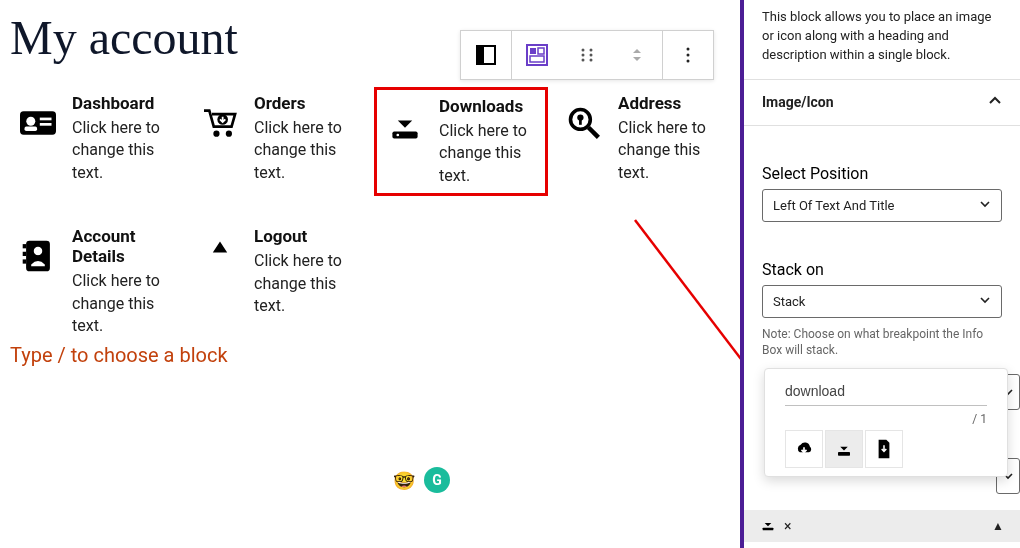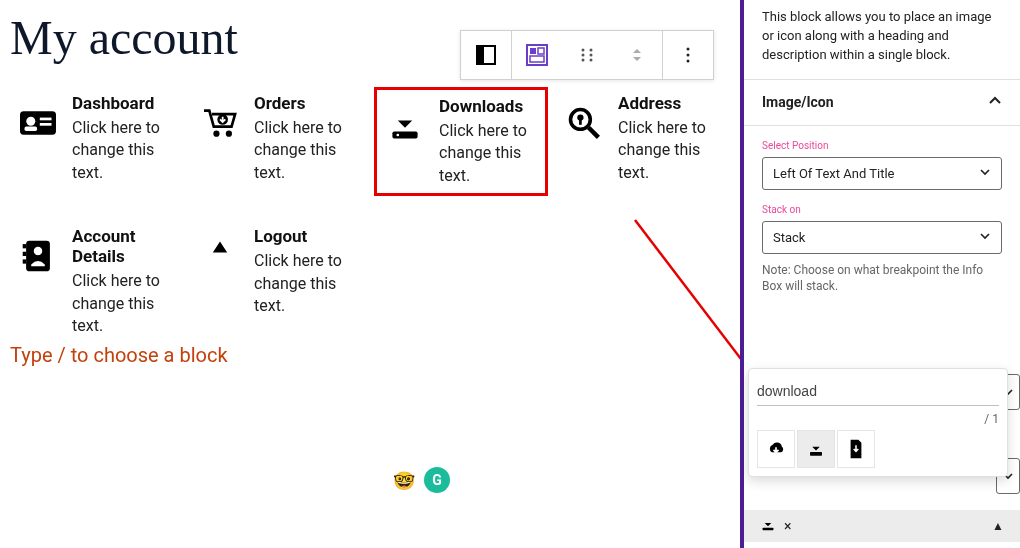--- a/index.html
+++ b/index.html
@@ -58,33 +58,33 @@
       width: 280px; border-left: 4px solid #4c1d95; background: #fff; position: relative;
       font-size: 13px; color: #222;
     }
     .sb-desc { padding: 8px 18px 14px 18px; font-size: 13px; color: #222; line-height: 1.45; }
     .sb-panel-header {
       display: flex; align-items: center; justify-content: space-between;
       border-top: 1px solid #e0e0e0; border-bottom: 1px solid #e0e0e0;
       padding: 14px 18px; font-weight: 700; font-size: 14px; cursor: pointer;
     }
     .sb-panel-body { padding: 14px 18px; }
-    .sb-label { font-size: 10px; color: #ec4899; margin-bottom: 6px; }
+    .sb-label { font-size: 16px; color: #000000; margin-bottom: 6px; margin-top: 24px; }
     .sb-select {
       width: 100%; border: 1px solid #6a6a6a; border-radius: 3px;
       padding: 8px 10px; font-size: 13px; background: #fff;
       display: flex; align-items: center; justify-content: space-between; cursor: pointer;
     }
     .sb-note { font-size: 12px; color: #666; margin-top: 8px; line-height: 1.4; }
     .sb-gap { height: 14px; }
     
     .icon-picker {
-      position: absolute; top: 368px; left: 4px; right: 12px;
+      position: absolute; top: 368px; left: 20px; right: 12px;
       background: #fff; border: 1px solid #e0e0e0; border-radius: 4px;
-      box-shadow: 0 4px 12px rgba(0,0,0,0.15); padding: 8px 8px;
+      box-shadow: 0 4px 12px rgba(0,0,0,0.15); padding: 8px 20px;
     }
     .icon-picker .search-row input {
       width: 100%; border: none; border-bottom: 1px solid #c0c0c0;
       padding: 6px 0; font-size: 14px; outline: none; color: #444;
     }
     .icon-picker .pager { font-size: 12px; color: #666; padding: 6px 0 4px 0; display:flex; align-items:center; justify-content:space-between;}
     .icon-picker .pager .count { margin-left: 12px; }
     .icon-picker .icon-results { display: flex; gap: 2px; }
     .icon-picker .result {
       width: 38px; height: 38px; display: flex; align-items: center; justify-content: center;

